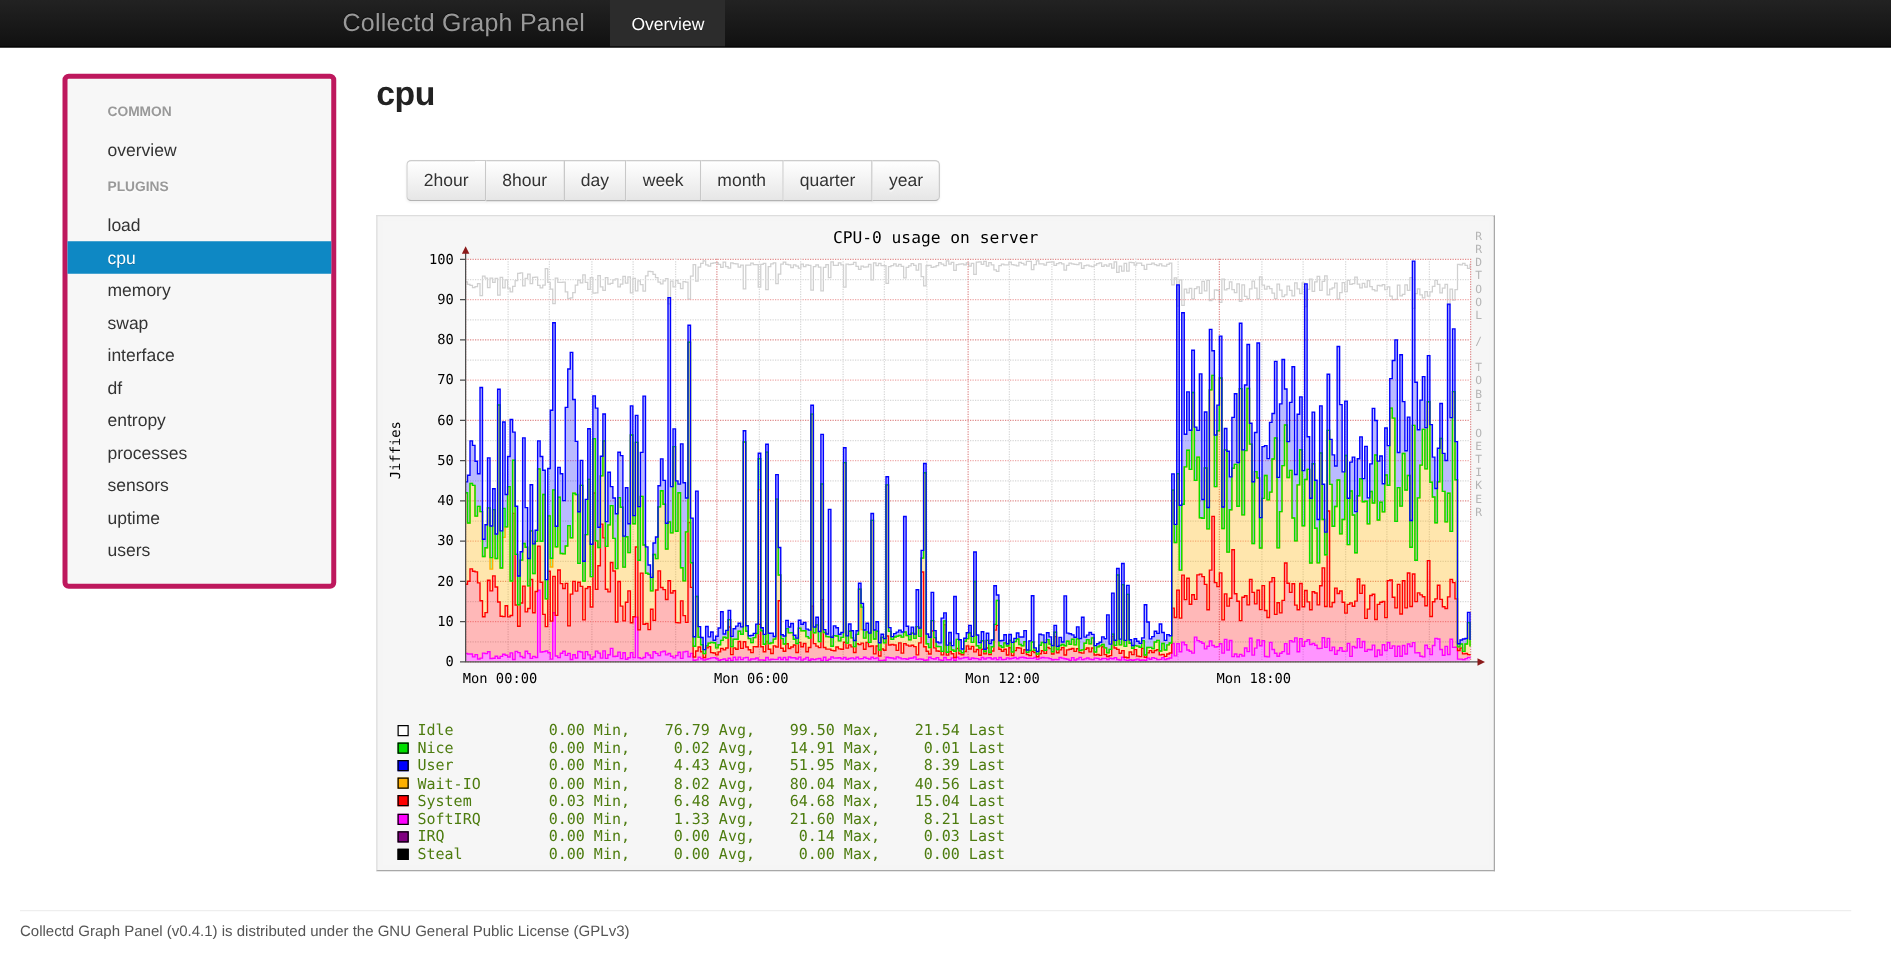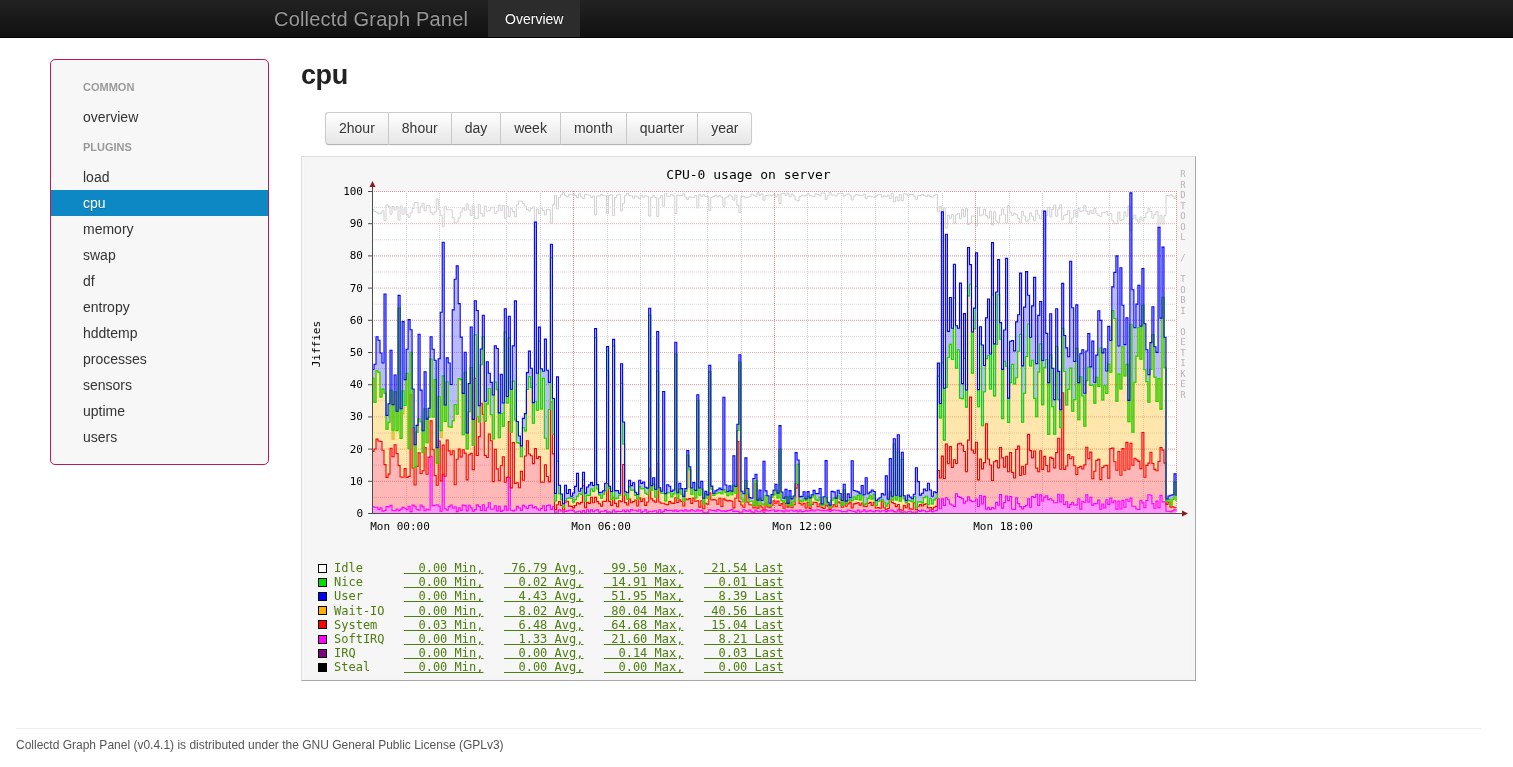--- a/index.html
+++ b/index.html
@@ -46,21 +46,21 @@
   }
 
   
   .page { position: absolute; top: 38px; left: 0; width: 1513px; height: 729px; }
 
   
   .sidebar {
     position: absolute; left: 50px; top: 21px;
     width: 219px;
     background: #f7f7f7;
-    border: 1px solid #be185d;
+    border: 4px solid #be185d;
     border-radius: 5px;
     padding: 10px 0 14px 0;
   }
   .nav-list { list-style: none; margin: 0; padding: 0; }
   .nav-header {
     display: block;
     padding: 9px 15px 9px 32px;
     font-size: 11px;
     font-weight: bold;
     line-height: 16px;
@@ -90,21 +90,21 @@
   .page-title {
     margin: 0 0 20px 0;
     font-size: 27px;
     font-weight: bold;
     line-height: 33px;
     color: #222222;
     letter-spacing: -.4px;
   }
 
   
-  .btn-group { display: inline-flex; margin: 0 0 11px 24px; }
+  .btn-group { display: inline-flex; margin: 16px 0 11px 24px; }
   .btn {
     position: relative;
     display: inline-block;
     padding: 5px 13px 6px 13px;
     font-size: 14px;
     line-height: 20px;
     color: #333333;
     text-align: center;
     text-shadow: 0 1px 1px rgba(255,255,255,.75);
     background: #f5f5f5;
@@ -176,21 +176,21 @@
   }
   .legend-row { display: flex; align-items: center; height: 14.2px; }
   .legend-swatch {
     display: inline-block;
     width: 9px; height: 9px;
     border: 1px solid #000000;
     margin-right: 7px;
     flex: none;
   }
   .legend-name { display: inline-block; width: 70px; flex: none; }
-  .legend-stat { display: inline-block; width: 100px; flex: none; text-align: left; text-decoration: underline; }
+  .legend-stat { display: inline-block; width: 100px; flex: none; text-align: right; }
 
   
   .footer {
     position: absolute;
     left: 16px; top: 690px;
     width: 1465px;
     border-top: 1px solid #eeeeee;
     padding-top: 7px;
   }
   .footer p {
@@ -230,27 +230,27 @@
       <li class="nav-item active">
         <a class="nav-link">cpu</a>
       </li>
       <li class="nav-item">
         <a class="nav-link plain">memory</a>
       </li>
       <li class="nav-item">
         <a class="nav-link plain">swap</a>
       </li>
       <li class="nav-item">
+        <a class="nav-link plain">interface</a>
+      </li>
+      <li class="nav-item">
         <a class="nav-link plain">df</a>
       </li>
       <li class="nav-item">
         <a class="nav-link plain">entropy</a>
-      </li>
-      <li class="nav-item">
-        <a class="nav-link plain">hddtemp</a>
       </li>
       <li class="nav-item">
         <a class="nav-link plain">processes</a>
       </li>
       <li class="nav-item">
         <a class="nav-link plain">sensors</a>
       </li>
       <li class="nav-item">
         <a class="nav-link plain">uptime</a>
       </li>

